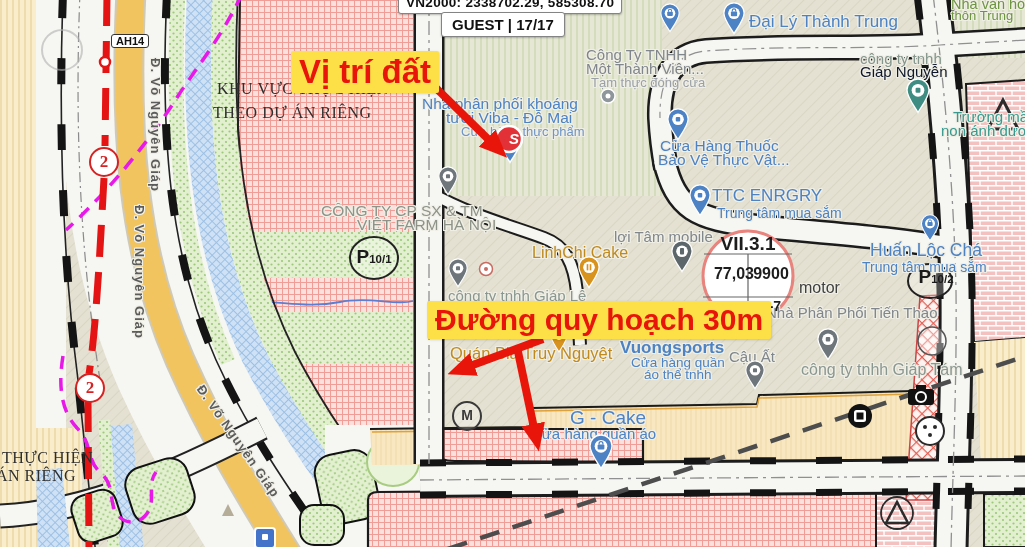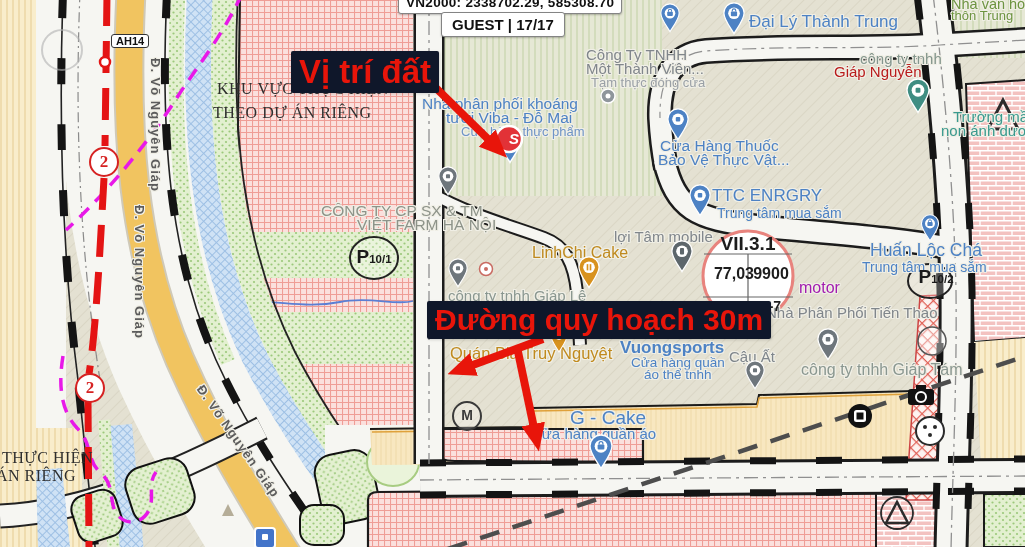--- a/index.html
+++ b/index.html
@@ -12,21 +12,21 @@
        1px 1px 0 #f0efe6,-1px -1px 0 #f0efe6,1px -1px 0 #f0efe6,-1px 1px 0 #f0efe6}
   .blue{color:#4d82c4}.green{color:#6d9440}.teal{color:#3a998e}.orange{color:#bf8a1f}
   .serif{font-family:"Liberation Serif",serif;color:#2f2f2f;letter-spacing:.5px;font-size:16px;text-shadow:none}
   .roadlbl{font-size:13px;font-weight:bold;color:#5c5c5c;letter-spacing:1px;transform-origin:0 0}
   .pin{position:absolute;z-index:12;overflow:visible}
   .badge{position:absolute;z-index:40;background:#fff;border:1.5px solid #848484;border-radius:3px;
          color:#111;font-weight:bold;box-shadow:0 1px 2px rgba(0,0,0,.25)}
   .route2{position:absolute;z-index:11;width:26px;height:26px;border:2.5px solid #d62222;border-radius:50%;
           background:#fff;color:#d62222;font-family:"Liberation Serif",serif;font-weight:bold;font-size:17px;
           text-align:center;line-height:25px}
-  .anno{position:absolute;z-index:30;background:#0f172a;color:#e8150a;font-weight:bold;
+  .anno{position:absolute;z-index:30;background:#fde047;color:#e8150a;font-weight:bold;
         padding:2px 8px;border-radius:2px;box-shadow:1px 1px 3px rgba(0,0,0,.15)}
   .ellipse-lbl{position:absolute;z-index:10;color:#1a1a1a;font-weight:bold;text-align:center;text-shadow:none}
   .circle-cell{position:absolute;z-index:10;color:#1d1d1d;text-align:center;text-shadow:none}
   .icon-circle{position:absolute;z-index:11;border-radius:50%;text-align:center}
 </style>
 </head>
 <body>
 
 <svg id="basemap" width="1025" height="547">
 <defs>
@@ -237,38 +237,38 @@
 <div class="lbl roadlbl" style="left:147px;top:205px;transform:rotate(90deg)">Đ. Võ Nguyên Giáp</div>
 <div class="lbl roadlbl" style="left:206px;top:382px;transform:rotate(55deg)">Đ. Võ Nguyên Giáp</div>
 
 <div class="lbl blue" style="left:749px;top:12px;font-size:17px">Đại Lý Thành Trung</div>
 <div class="lbl green" style="left:951px;top:-4px;font-size:14.5px">Nhà văn hóa</div>
 <div class="lbl green" style="left:951px;top:8px;font-size:13px">thôn Trung</div>
 <div class="lbl" style="left:586px;top:46px">Công Ty TNHH</div>
 <div class="lbl" style="left:586px;top:60px">Một Thành Viên...</div>
 <div class="lbl" style="left:591px;top:75px;font-size:13px;color:#9aa0a6">Tạm thực đóng cửa</div>
 <div class="lbl" style="left:860px;top:50px;color:#84968d">công ty tnhh</div>
-<div class="lbl" style="left:834px;top:63px;color:#b91c1c">Giáp Nguyễn</div>
+<div class="lbl" style="left:860px;top:63px;color:#0f172a">Giáp Nguyễn</div>
 <div class="lbl teal" style="left:953px;top:108px">Trường mầm</div>
 <div class="lbl teal" style="left:941px;top:122px">non ánh dương</div>
 <div class="lbl blue" style="left:422px;top:95px;font-size:15.5px">Nhà phân phối khoáng</div>
 <div class="lbl blue" style="left:446px;top:109px;font-size:15.5px">tươi Viba - Đỗ Mai</div>
 <div class="lbl" style="left:461px;top:124px;font-size:13px;color:#6f94c6">Cửa hàng thực phẩm</div>
 <div class="lbl blue" style="left:660px;top:137px;font-size:15.5px">Cửa Hàng Thuốc</div>
 <div class="lbl blue" style="left:658px;top:151px;font-size:15.5px">Bảo Vệ Thực Vật...</div>
 <div class="lbl blue" style="left:712px;top:186px;font-size:17px">TTC ENRGRY</div>
 <div class="lbl blue" style="left:717px;top:205px;font-size:14px">Trung tâm mua sắm</div>
 <div class="lbl" style="left:321px;top:202px;font-size:15.5px;color:#8d9389">CÔNG TY CP SX &amp; TM</div>
 <div class="lbl" style="left:357px;top:216px;font-size:15.5px;color:#8d9389">VIỆT FARM HÀ NỘI</div>
 <div class="lbl" style="left:614px;top:228px">lợi Tâm mobile</div>
 <div class="lbl orange" style="left:532px;top:244px;font-size:16px">LinhChi Cake</div>
 <div class="lbl" style="left:448px;top:287px;color:#8a9790">công ty tnhh Giáp Lê</div>
 <div class="lbl blue" style="left:870px;top:240px;font-size:17.5px">Huấn Lộc Chá</div>
 <div class="lbl blue" style="left:862px;top:259px;font-size:14px">Trung tâm mua sắm</div>
-<div class="lbl" style="left:799px;top:279px;font-size:16px;color:#a21caf">motor</div>
+<div class="lbl" style="left:799px;top:279px;font-size:16px;color:#404040">motor</div>
 <div class="lbl" style="left:766px;top:304px">Nhà Phân Phối Tiến Thao</div>
 <div class="lbl orange" style="left:450px;top:344px;font-size:16.5px;color:#c08a1e">Quán Bia Truy Nguyệt</div>
 <div class="lbl blue" style="left:620px;top:338px;font-size:17px;font-weight:600">Vuongsports</div>
 <div class="lbl blue" style="left:631px;top:355px;font-size:13.5px">Cửa hàng quần</div>
 <div class="lbl blue" style="left:644px;top:367px;font-size:13.5px">áo thể tnhh</div>
 <div class="lbl" style="left:729px;top:348px;color:#7f868c">Cậu Ất</div>
 <div class="lbl blue" style="left:570px;top:407px;font-size:19px">G - Cake</div>
 <div class="lbl blue" style="left:531px;top:425px">Cửa hàng quần áo</div>
 <div class="lbl" style="left:801px;top:361px;font-size:16px;color:#8a9790">công ty tnhh Giáp Tám</div>
 

